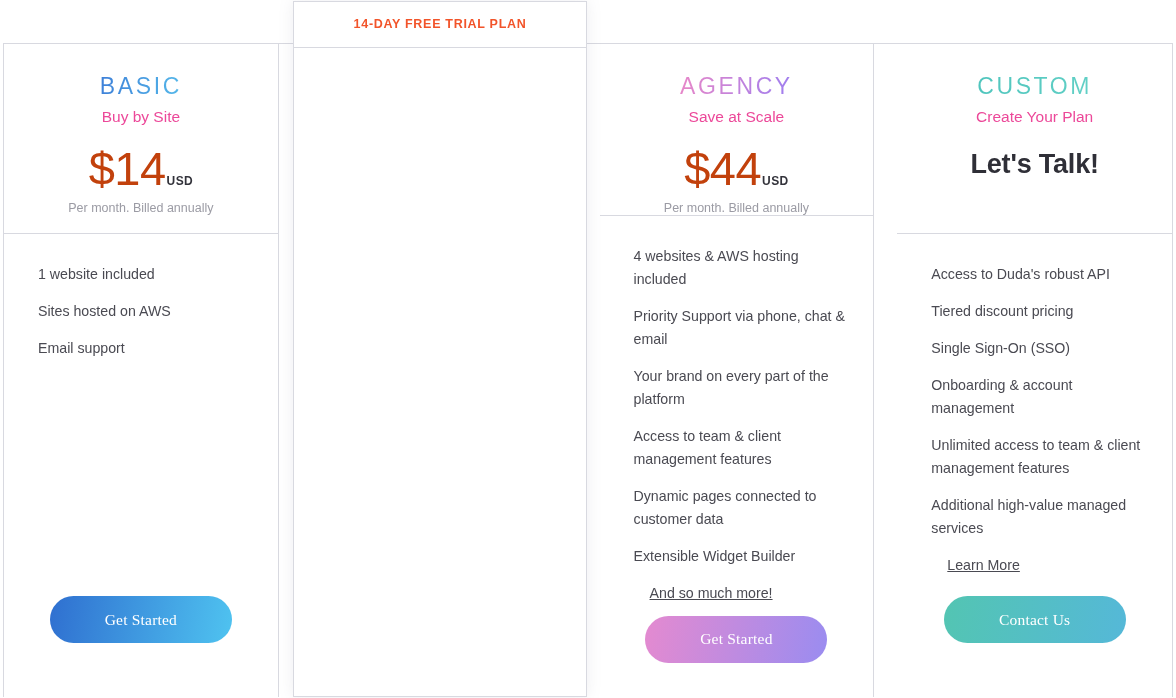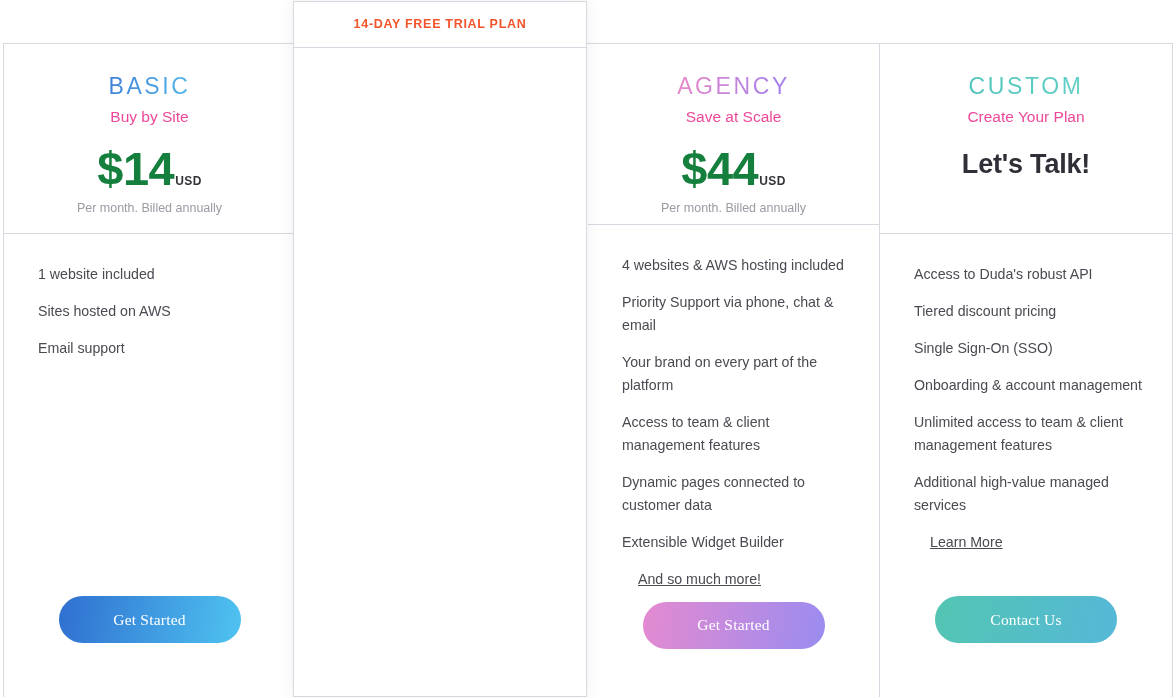--- a/index.html
+++ b/index.html
@@ -56,20 +56,21 @@
   .table {
     position: absolute;
     left: 3px;
     top: 43px;
     width: 1170px;
     height: 654px;
     border: 1px solid #d8d9e0;
     border-bottom: none;
     display: flex;
     z-index: 1;
+    gap: 23px;
   }
 
   .col {
     position: relative;
     width: 25%;
     height: 100%;
     border-right: 1px solid #d8d9e0;
     display: flex;
     flex-direction: column;
     background: #ffffff;
@@ -112,22 +113,22 @@
 
   .price-row {
     margin-top: 17px;
     display: flex;
     align-items: flex-end;
     justify-content: center;
     height: 48px;
   }
   .price-amount {
     font-size: 47px;
-    font-weight: bold;
-    color: #15803d;
+    font-weight: normal;
+    color: #c2410c;
     line-height: 0.96;
     letter-spacing: -0.5px;
   }
   .price-currency {
     font-size: 12px;
     font-weight: bold;
     color: #33333b;
     letter-spacing: 0.4px;
     margin-left: 1px;
     padding-bottom: 4px;

